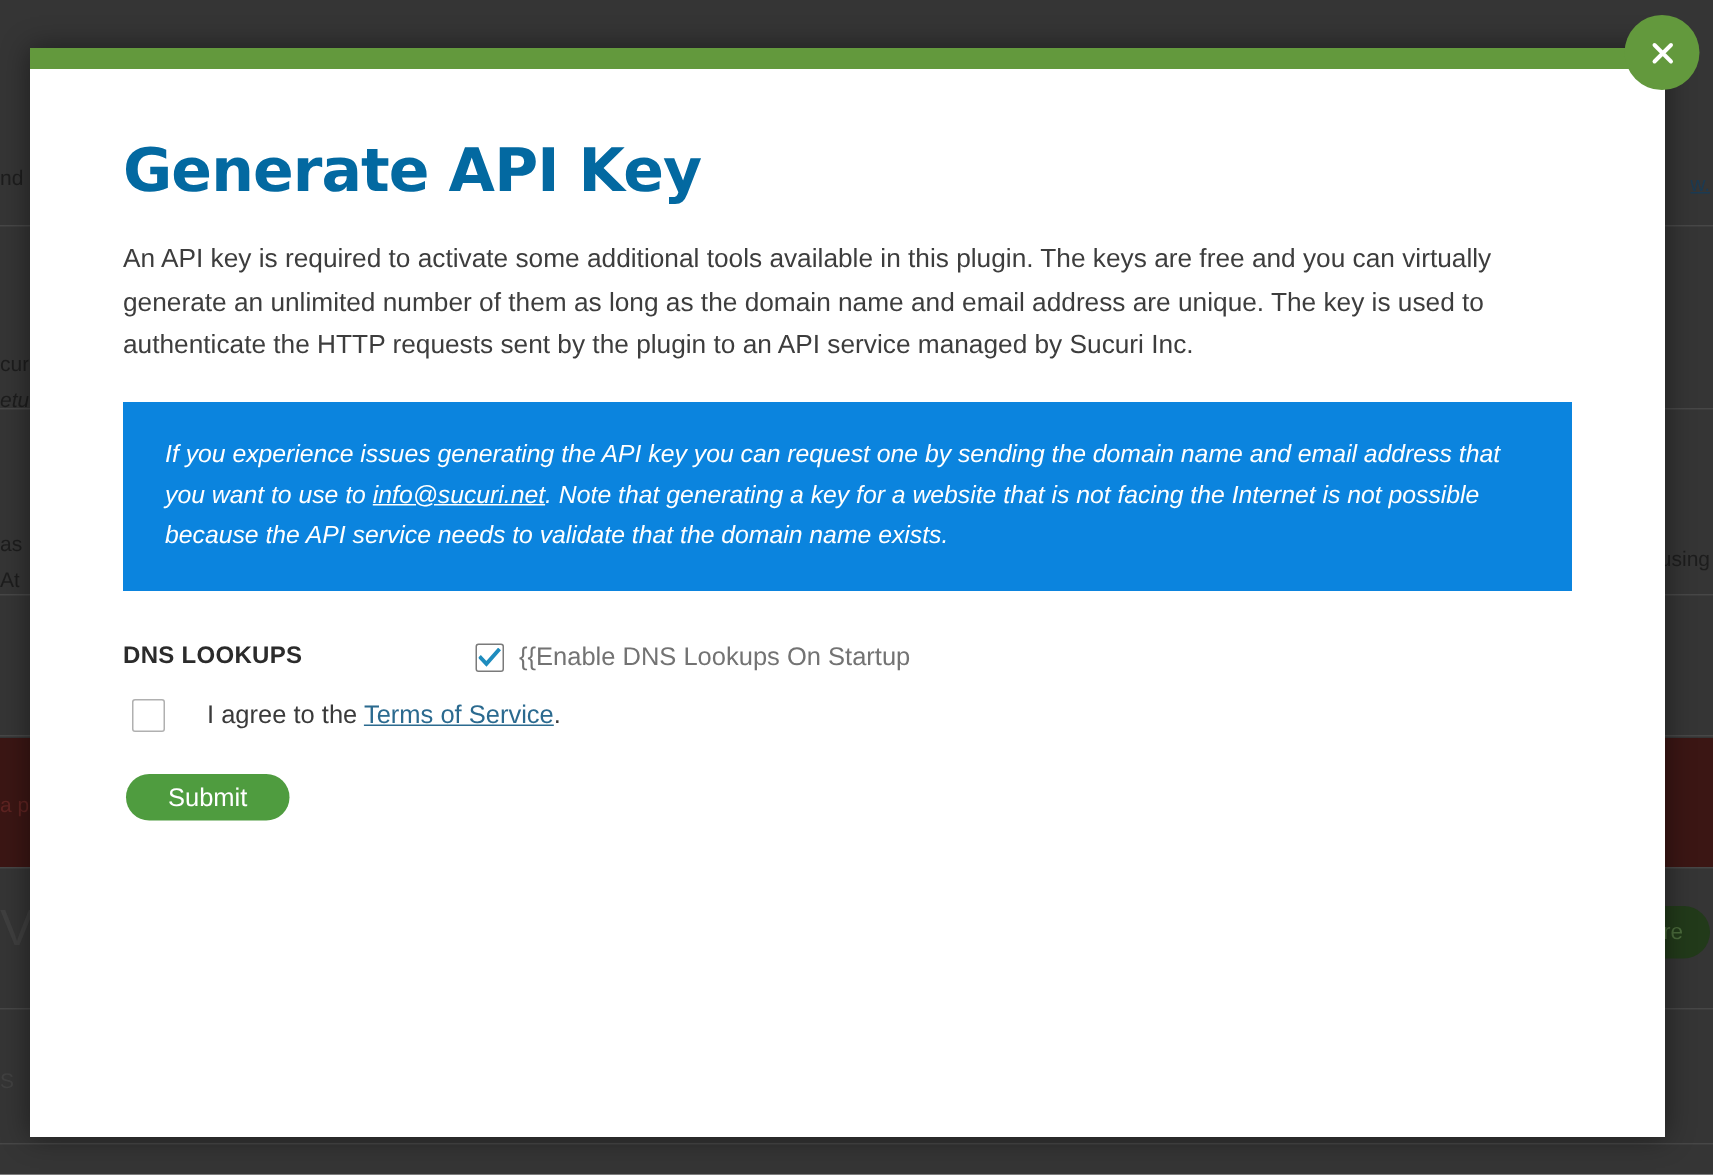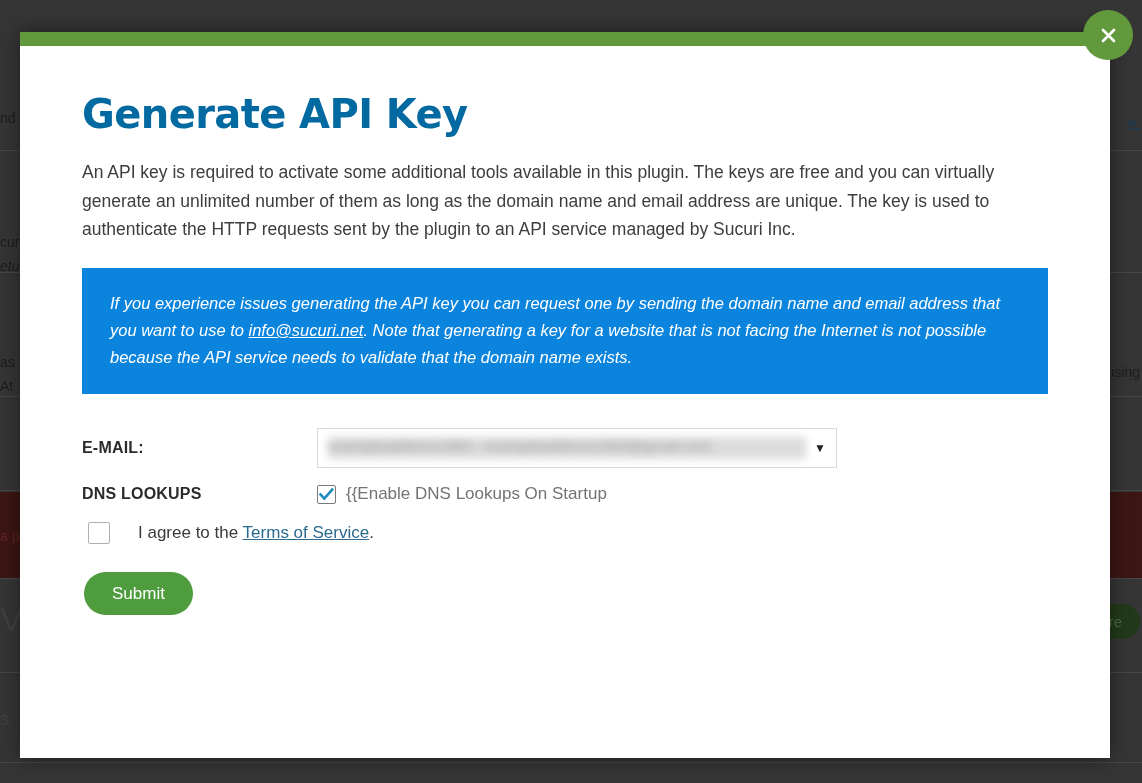--- a/index.html
+++ b/index.html
@@ -236,21 +236,21 @@
   }
 
   #submit-button {
     margin-top: 28px;
     margin-left: 2px;
     background: #4f9c3f;
     color: #ffffff;
     border: none;
     border-radius: 22px;
     padding: 0 28px;
-    height: 43px;
+    height: 31px;
     font-size: 17px;
     font-family: "Liberation Sans", sans-serif;
     cursor: pointer;
   }
 </style>
 </head>
 <body>
 
 <div id="backdrop">
   <div class="bg-page"></div>
@@ -295,27 +295,20 @@
 
     <h1 id="modal-title">Generate API Key</h1>
 
     <p id="modal-desc">An API key is required to activate some additional tools available in this plugin. The keys are free and you can virtually generate an unlimited number of them as long as the domain name and email address are unique. The key is used to authenticate the HTTP requests sent by the plugin to an API service managed by Sucuri Inc.</p>
 
     <div id="notice">
       <span>If you experience issues generating the API key you can request one by sending the domain name and email address that you want to use to </span><a href="#">info@sucuri.net</a><span>. Note that generating a key for a website that is not facing the Internet is not possible because the API service needs to validate that the domain name exists.</span>
     </div>
 
 
-    <div class="form-row">
-      <div class="form-label">E-MAIL:</div>
-      <div id="email-select">
-        <span class="blurred-text">exampleaddress1963 - exampleaddress1963@gmail.com</span>
-        <span id="email-caret">▼</span>
-      </div>
-    </div>
 
     <div class="form-row" style="margin-bottom:6px">
       <div class="form-label">DNS LOOKUPS</div>
       <label class="dns-field">
         <span class="cb checked">
           <svg width="15" height="13" viewBox="0 0 15 13">
             <path d="M1.5 6.5 L5.3 10.6 L13.2 1.6" stroke="#1e8cbe" stroke-width="2.6" fill="none" stroke-linecap="square"></path>
           </svg>
         </span>
         <span>{{Enable DNS Lookups On Startup</span>

